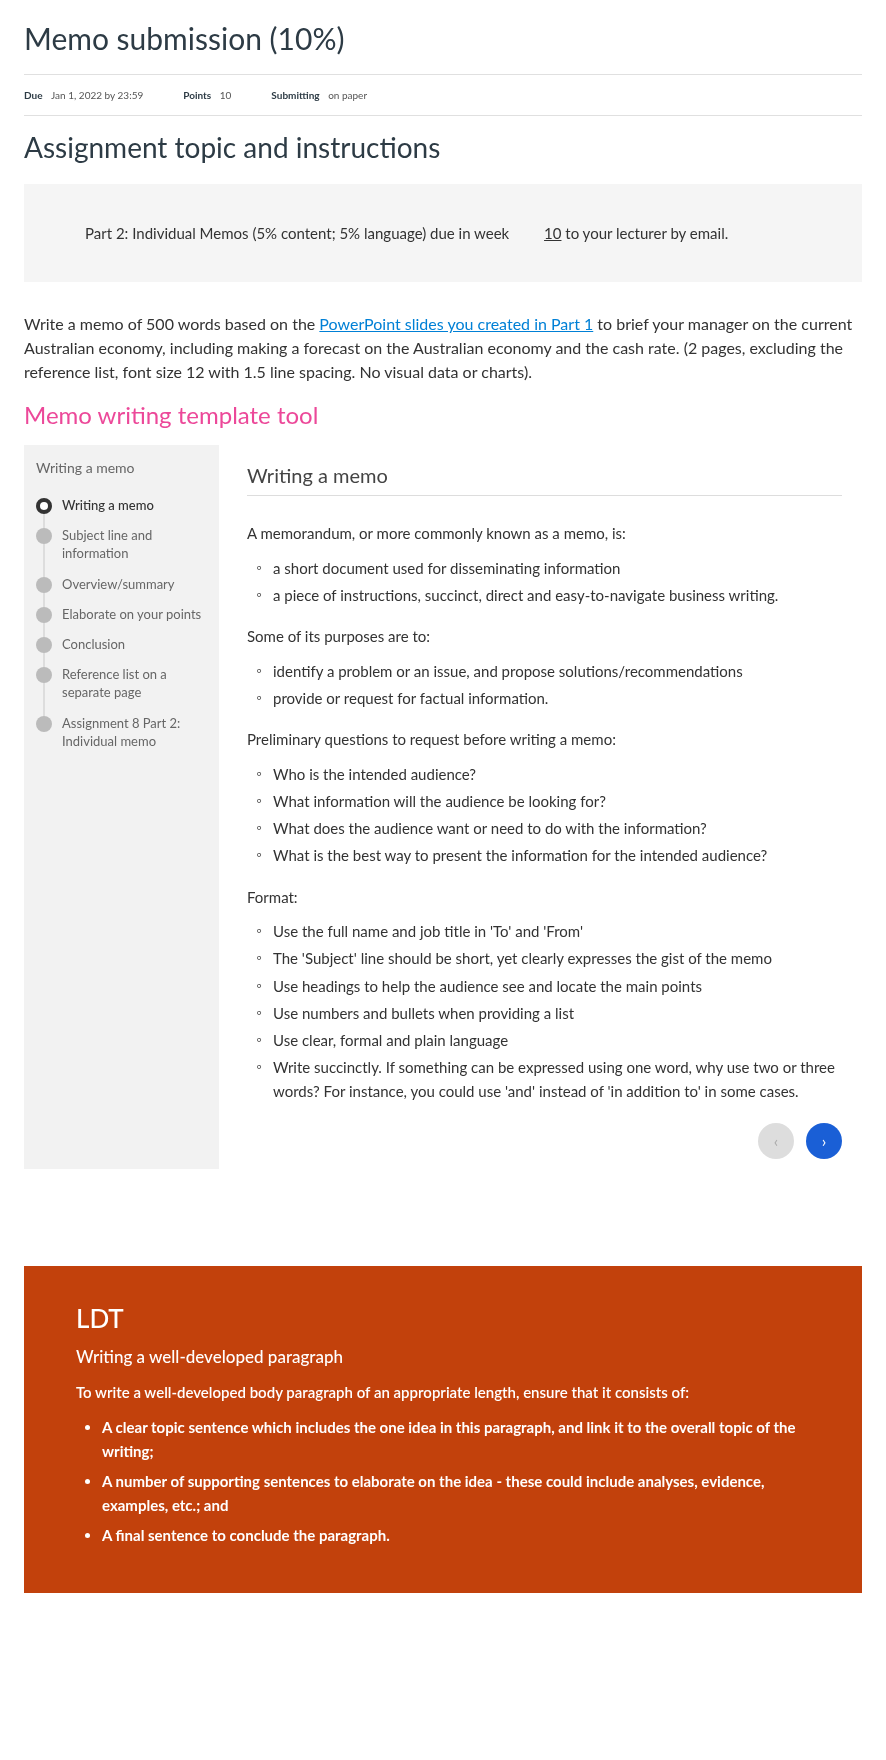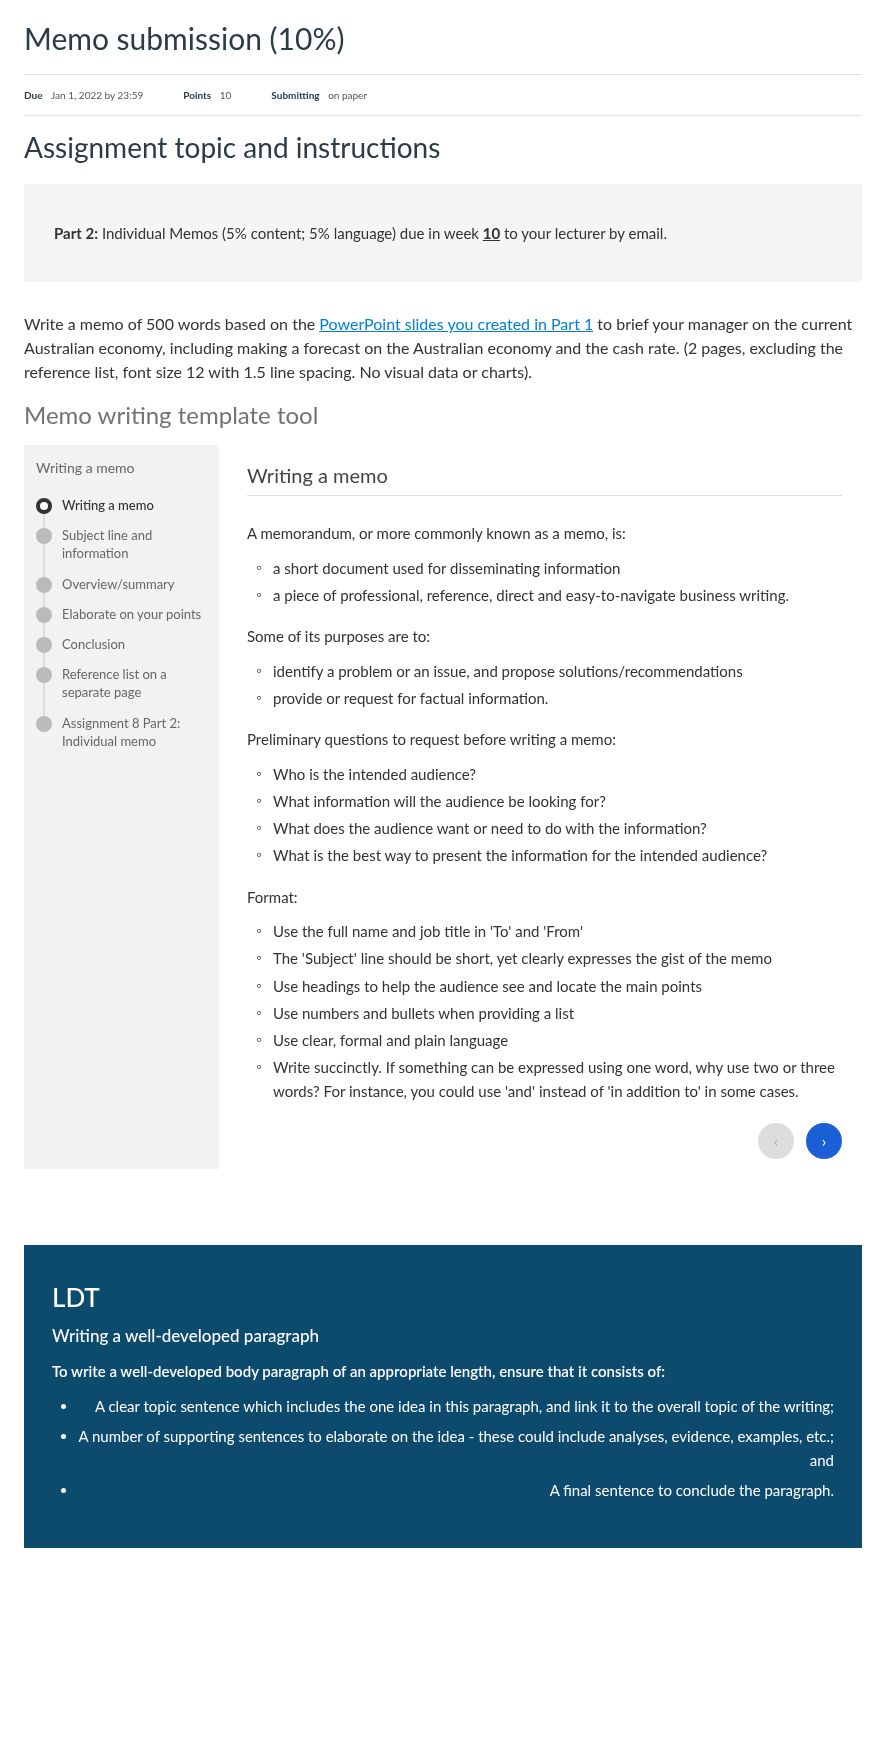--- a/index.html
+++ b/index.html
@@ -5,50 +5,50 @@
 * { box-sizing: border-box; margin: 0; padding: 0; }
 body { font-family: "Lato", "Helvetica Neue", Arial, sans-serif; color: #2d3b45; background: #fff; width: 886px; }
 .page-wrap { padding: 20px 24px 40px; }
 h1.title { font-size: 30px; font-weight: 400; color: #2d3b45; margin-bottom: 18px; }
 hr.sep { border: none; border-top: 1px solid #e0e0e0; margin: 0; }
 .meta-row { display: flex; gap: 40px; padding: 14px 0; font-size: 10px; color: #2d3b45; }
 .meta-item strong { font-weight: 700; }
 .meta-item span { color: #555; }
 h2.section { font-size: 28px; font-weight: 400; margin: 14px 0 20px; color: #2d3b45; }
 .gray-box { background: #f5f5f5; padding: 40px 30px; margin-bottom: 30px; font-size: 15px; color: #333; }
-.gray-box strong { font-weight: 700; }
+.gray-box strong { font-weight: 400; margin-left: 31px; }
 .para { font-size: 16px; line-height: 1.5; color: #333; margin-bottom: 16px; }
 a.link { color: #0080d6; }
-h3.sub { font-size: 24px; font-weight: 400; margin: 8px 0 16px; color: #737373; }
+h3.sub { font-size: 24px; font-weight: 400; margin: 8px 0 16px; color: #ec4899; }
 .tool { display: flex; gap: 0; margin-top: 10px; }
 .tool-nav { width: 195px; background: #f2f2f2; padding: 14px 12px 20px; font-size: 13px; color: #666; flex-shrink: 0; }
 .tool-nav-title { font-size: 14px; color: #666; margin-bottom: 14px; }
 .tool-nav ul { list-style: none; }
 .tool-nav li { display: flex; align-items: flex-start; gap: 10px; padding: 6px 0; font-size: 13px; color: #666; line-height: 1.4; position: relative; }
 .tool-nav li .marker { width: 16px; height: 16px; border-radius: 50%; background: #bbb; flex-shrink: 0; margin-top: 2px; position: relative; z-index: 1; }
 .tool-nav li.active .marker { width: 16px; height: 16px; border: 4px solid #333; background: #fff; }
 .tool-nav li.active .nav-label { color: #333; font-weight: 500; }
 .tool-nav li::after { content: ""; position: absolute; left: 7px; top: 18px; width: 2px; height: calc(100% - 4px); background: #ddd; z-index: 0; }
 .tool-nav li:last-child::after { display: none; }
 .tool-content { flex: 1; padding: 18px 20px 10px 28px; font-size: 15px; color: #333; }
 .tool-content h4 { font-size: 20px; font-weight: 400; color: #444; padding-bottom: 8px; border-bottom: 1px solid #ddd; margin-bottom: 26px; }
 .tool-content p { margin-bottom: 12px; line-height: 1.5; }
 .tool-content ul { list-style: none; margin: 6px 0 18px 8px; }
 .tool-content ul li { position: relative; padding-left: 18px; line-height: 1.55; margin-bottom: 4px; }
 .tool-content ul li::before { content: "∘"; position: absolute; left: 0; top: 0; color: #555; font-size: 13px; }
 .pager { display: flex; justify-content: flex-end; gap: 12px; margin-top: 20px; }
 .pager .btn { width: 36px; height: 36px; border-radius: 50%; display: flex; align-items: center; justify-content: center; font-size: 16px; cursor: pointer; }
 .pager .btn.prev { background: #ddd; color: #aaa; }
 .pager .btn.next { background: #1a5fd6; color: #fff; }
-.blue-box { background: #0c4a6e; color: #fff; padding: 36px 28px 40px; margin: 36px 24px 0; }
+.blue-box { background: #c2410c; color: #fff; padding: 36px 52px 40px; margin: 57px 24px 0; }
 .blue-box h3 { font-size: 26px; font-weight: 500; margin-bottom: 12px; }
 .blue-box .sub2 { font-size: 17px; font-weight: 500; margin-bottom: 14px; }
 .blue-box p { font-size: 15px; font-weight: 600; line-height: 1.5; margin-bottom: 12px; }
 .blue-box ul { list-style: disc; padding-left: 26px; }
-.blue-box ul li { font-size: 15px; font-weight: 400; line-height: 1.6; margin-bottom: 6px; text-align: right; }
+.blue-box ul li { font-size: 15px; font-weight: 700; line-height: 1.6; margin-bottom: 6px; }
 </style>
 </head>
 <body>
 
 <div class="page-wrap">
   <h1 class="title">Memo submission (10%)</h1>
   <hr class="sep">
   <div class="meta-row">
     <div class="meta-item">
       <strong>Due</strong>
@@ -109,21 +109,21 @@
             <span class="marker"></span>
             <span class="nav-label">Assignment 8 Part 2: Individual memo</span>
           </li>
       </ul>
     </div>
     <div class="tool-content">
       <h4>Writing a memo</h4>
       <p>A memorandum, or more commonly known as a memo, is:</p>
       <ul>
         <li>a short document used for disseminating information</li>
-        <li>a piece of professional, reference, direct and easy-to-navigate business writing.</li>
+        <li>a piece of instructions, succinct, direct and easy-to-navigate business writing.</li>
       </ul>
       <p>Some of its purposes are to:</p>
       <ul>
         <li>identify a problem or an issue, and propose solutions/recommendations</li>
         <li>provide or request for factual information.</li>
       </ul>
       <p>Preliminary questions to request before writing a memo:</p>
       <ul>
         <li>Who is the intended audience?</li>
         <li>What information will the audience be looking for?</li>

